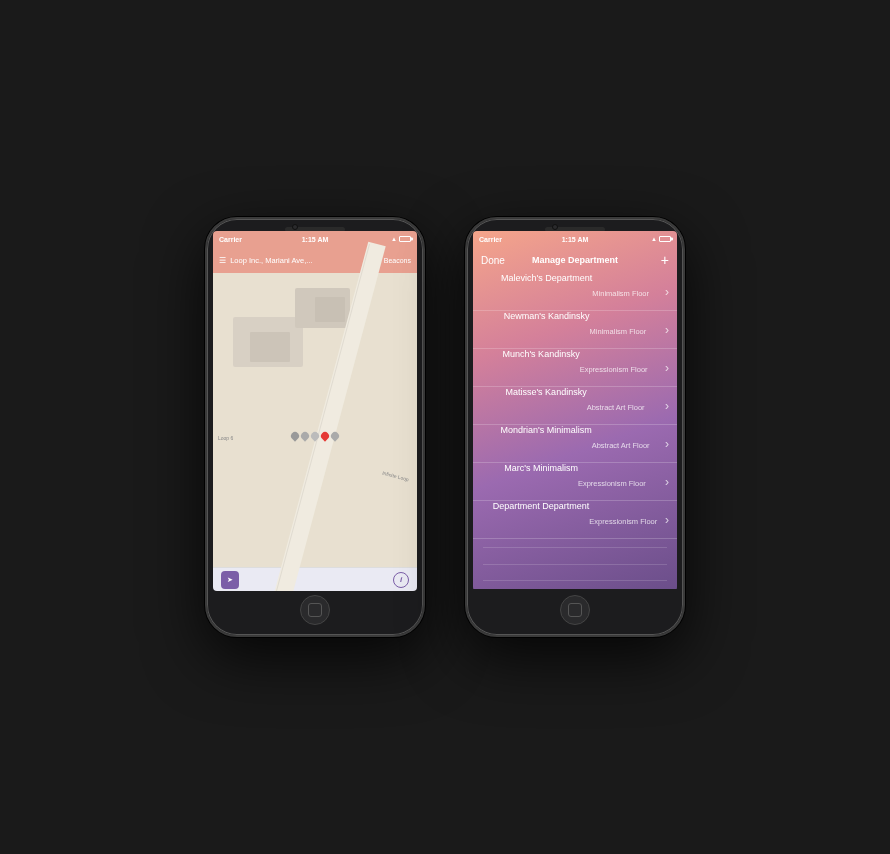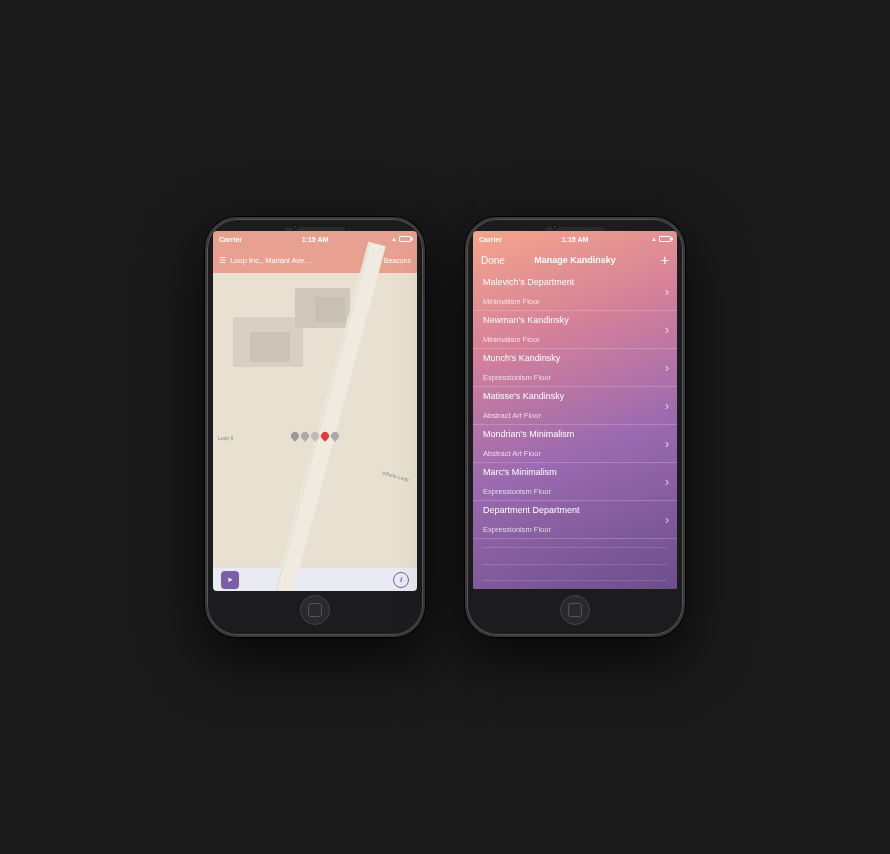--- a/index.html
+++ b/index.html
@@ -219,21 +219,21 @@
       font-weight: 300;
       line-height: 1;
     }
     .list-items {
       flex: 1;
       overflow: hidden;
     }
     .list-item {
       height: 38px;
       display: flex;
-      flex-direction: column;
+      flex-direction: row;
       justify-content: center;
       padding: 0 10px;
       border-bottom: 0.5px solid rgba(255,255,255,0.2);
       position: relative;
       cursor: pointer;
     }
     .list-item::after {
       content: '›';
       position: absolute;
       right: 8px;
@@ -245,21 +245,21 @@
     }
     .list-item-name {
       font-size: 9px;
       color: white;
       font-weight: 500;
     }
     .list-item-sub {
       font-size: 7.5px;
       color: rgba(255,255,255,0.75);
       font-weight: 400;
-      margin-top: 10px;
+      margin-top: 16px;
     }
     .list-separator {
       height: 0.5px;
       background: rgba(255,255,255,0.15);
       margin: 8px 10px;
     }
 
     .left-phone-screen {
       display: flex;
       flex-direction: column;
@@ -349,21 +349,21 @@
           <span>Carrier</span>
           <span class="status-bar-center">1:15 AM</span>
           <span class="status-icons" style="color:white;">
             <span>▲</span>
             <span class="battery-icon" style="color:white;"><span class="battery-fill"></span></span>
           </span>
         </div>
 
         <div class="list-header" style="position:relative;">
           <span class="list-header-done">Done</span>
-          <span class="list-header-title">Manage Kandinsky</span>
+          <span class="list-header-title">Manage Department</span>
           <span class="list-header-add">+</span>
         </div>
 
         <div class="list-items">
           <div class="list-item">
             <span class="list-item-name">Malevich's Department</span>
             <span class="list-item-sub">Minimalism Floor</span>
           </div>
           <div class="list-item">
             <span class="list-item-name">Newman's Kandinsky</span>

